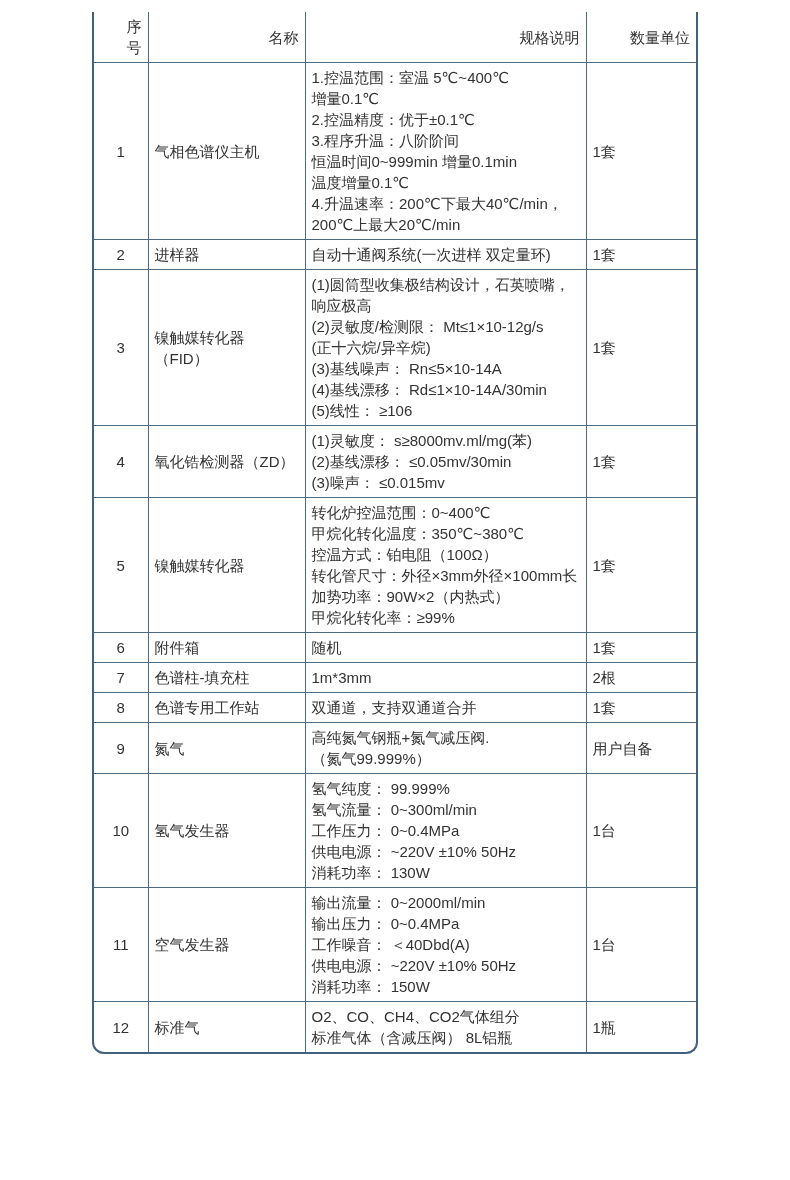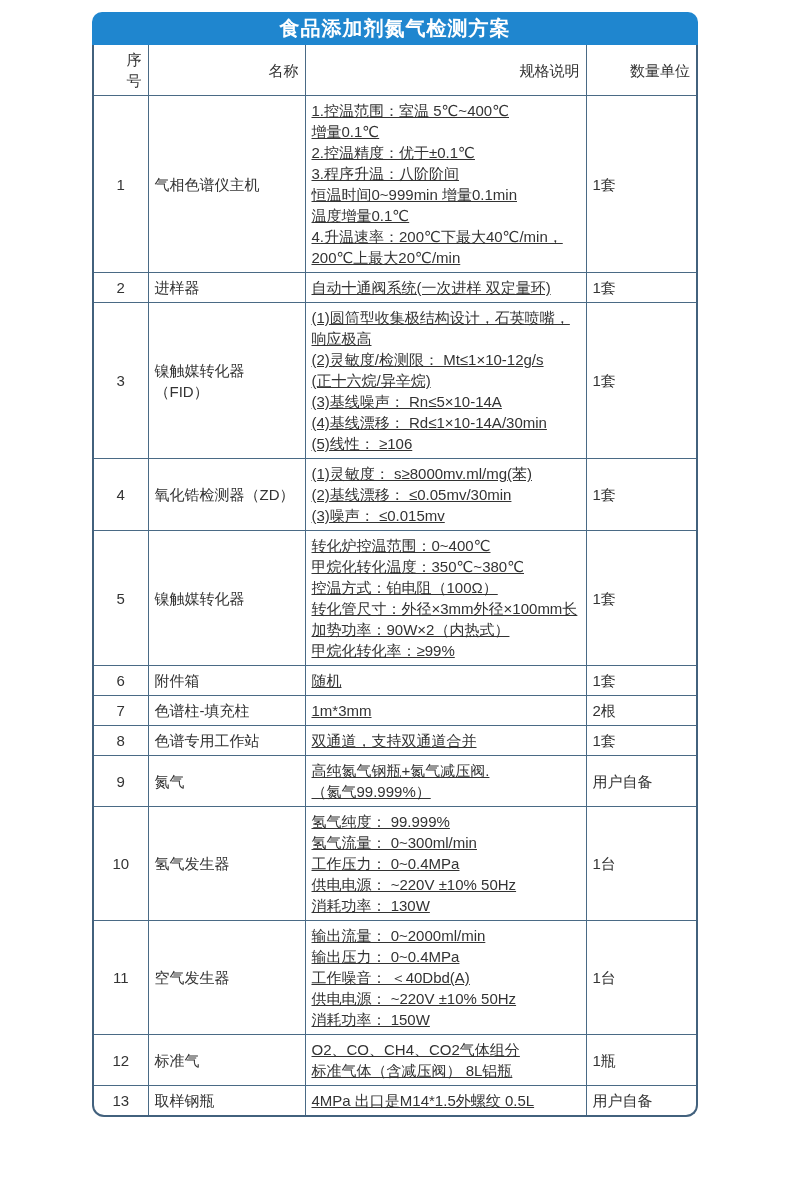--- a/index.html
+++ b/index.html
@@ -62,35 +62,33 @@
     height: 30px;
     padding-left: 22px;
   }
   th.col-no { text-align: center; padding-left: 0; }
   td.cell-no { text-align: center; }
   td.cell-name { padding-left: 10px; }
   td.cell-spec {
     white-space: pre-line;
     padding-left: 8px;
     padding-right: 4px;
-    text-decoration: underline;
   }
   td.cell-qty { padding-left: 10px; }
   col.c-no   { width: 54px;  }
   col.c-name { width: 157px; }
   col.c-spec { width: 281px; }
   col.c-qty  { width: 110px; }
 </style>
 </head>
 <body>
 
 <div class="page">
   <div class="panel">
 
-    <div class="title-bar">食品添加剂氮气检测方案</div>
 
     <div class="table-wrap">
       <table class="spec-table">
         <colgroup>
           <col class="c-no">
             <col class="c-name">
             <col class="c-spec">
             <col class="c-qty">
         </colgroup>
         <thead>
@@ -209,26 +207,20 @@
   </tr>
 
   <tr>
     <td class="cell-no">12</td>
     <td class="cell-name">标准气</td>
     <td class="cell-spec">O2、CO、CH4、CO2气体组分
 标准气体（含减压阀） 8L铝瓶</td>
     <td class="cell-qty">1瓶</td>
   </tr>
 
-  <tr>
-    <td class="cell-no">13</td>
-    <td class="cell-name">取样钢瓶</td>
-    <td class="cell-spec">4MPa 出口是M14*1.5外螺纹 0.5L</td>
-    <td class="cell-qty">用户自备</td>
-  </tr>
 
 
 </tbody>
       </table>
     </div>
 
   </div>
 </div>
 
 </body></html>

